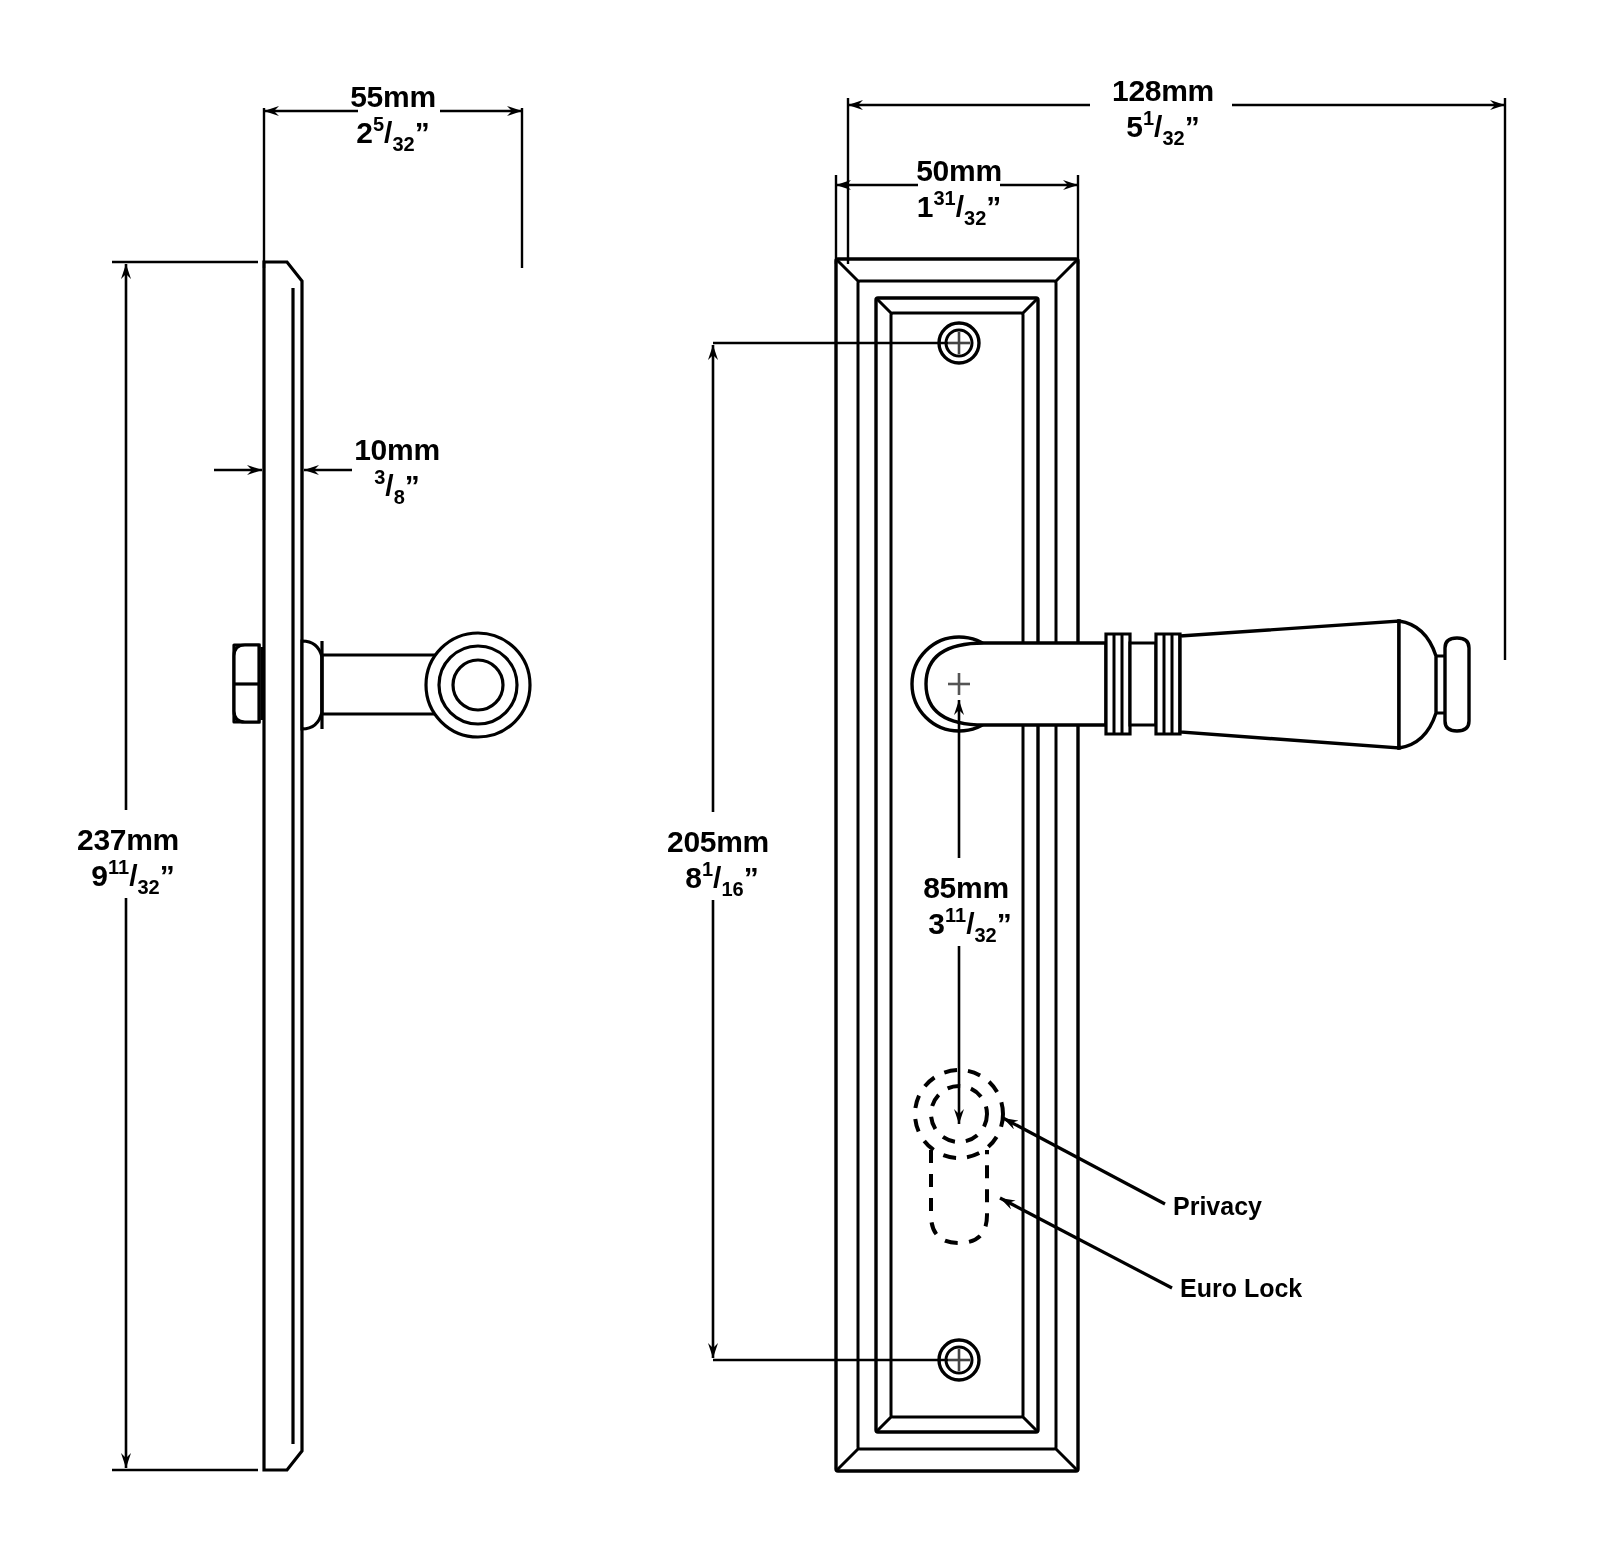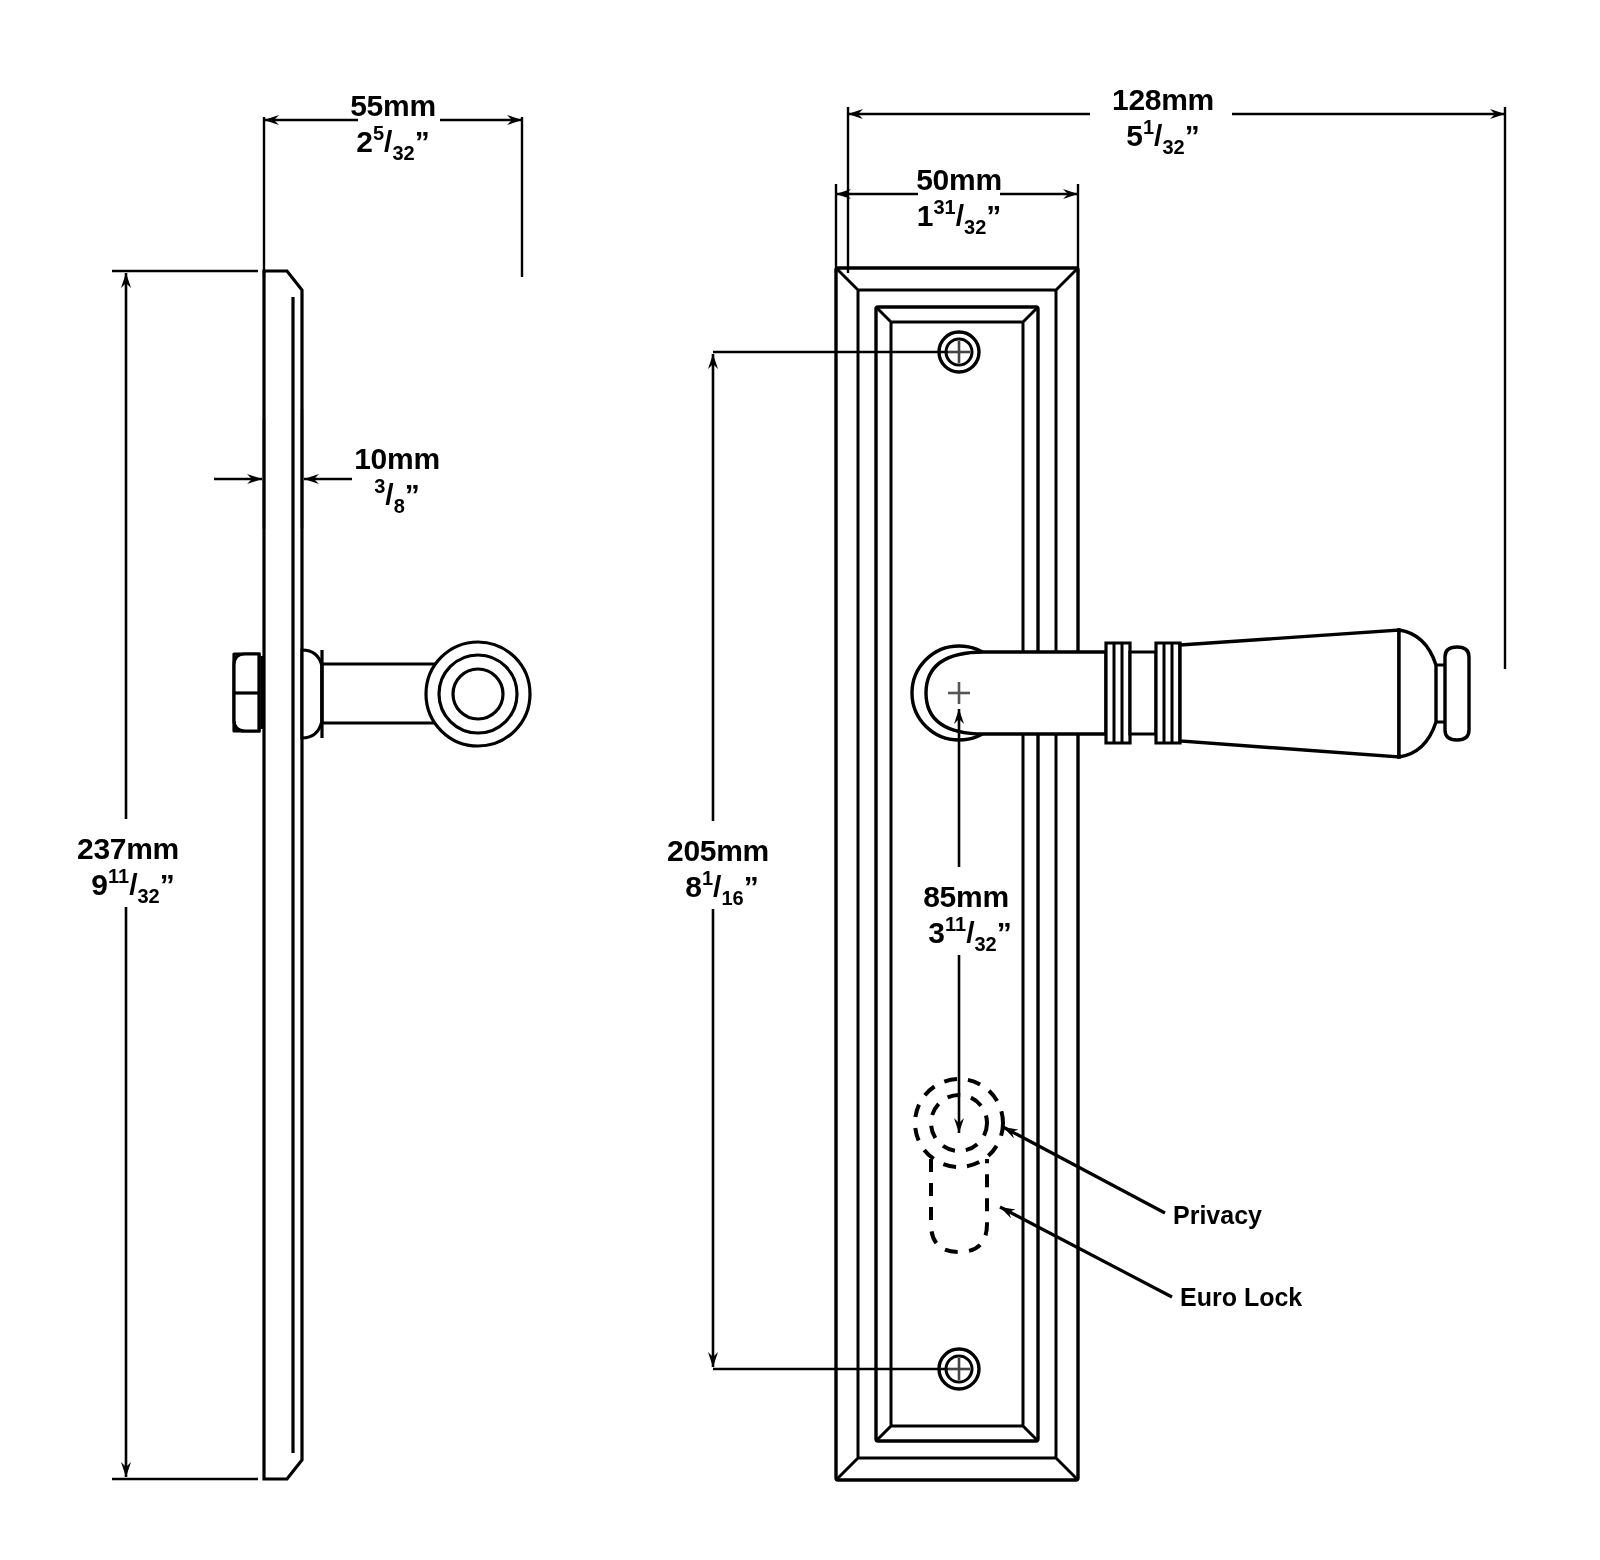--- a/index.html
+++ b/index.html
@@ -1,21 +1,21 @@
 <!DOCTYPE html>
 <html><head>
 <meta charset="utf-8">
 <style>
   html,body{margin:0;padding:0;background:#ffffff;}
   body{
     width:1600px;height:1560px;position:relative;overflow:hidden;
     font-family:"Liberation Sans", sans-serif;
     color:#000000;
   }
-  #sheet{position:absolute;left:0;top:9px;width:1600px;height:1255px;}
+  #sheet{position:absolute;left:0;top:0;width:1600px;height:1255px;}
   svg{display:block;}
   .dimtext{font-family:"Liberation Sans", sans-serif;font-weight:bold;fill:#000;}
   .dim-main{font-size:30px;letter-spacing:-0.3px;}
   .dim-in{font-size:30px;}
   .frac-num{font-size:20px;}
   .frac-den{font-size:20px;}
   .callout{font-size:25px;font-weight:bold;fill:#000;}
 </style>
 </head>
 <body>

